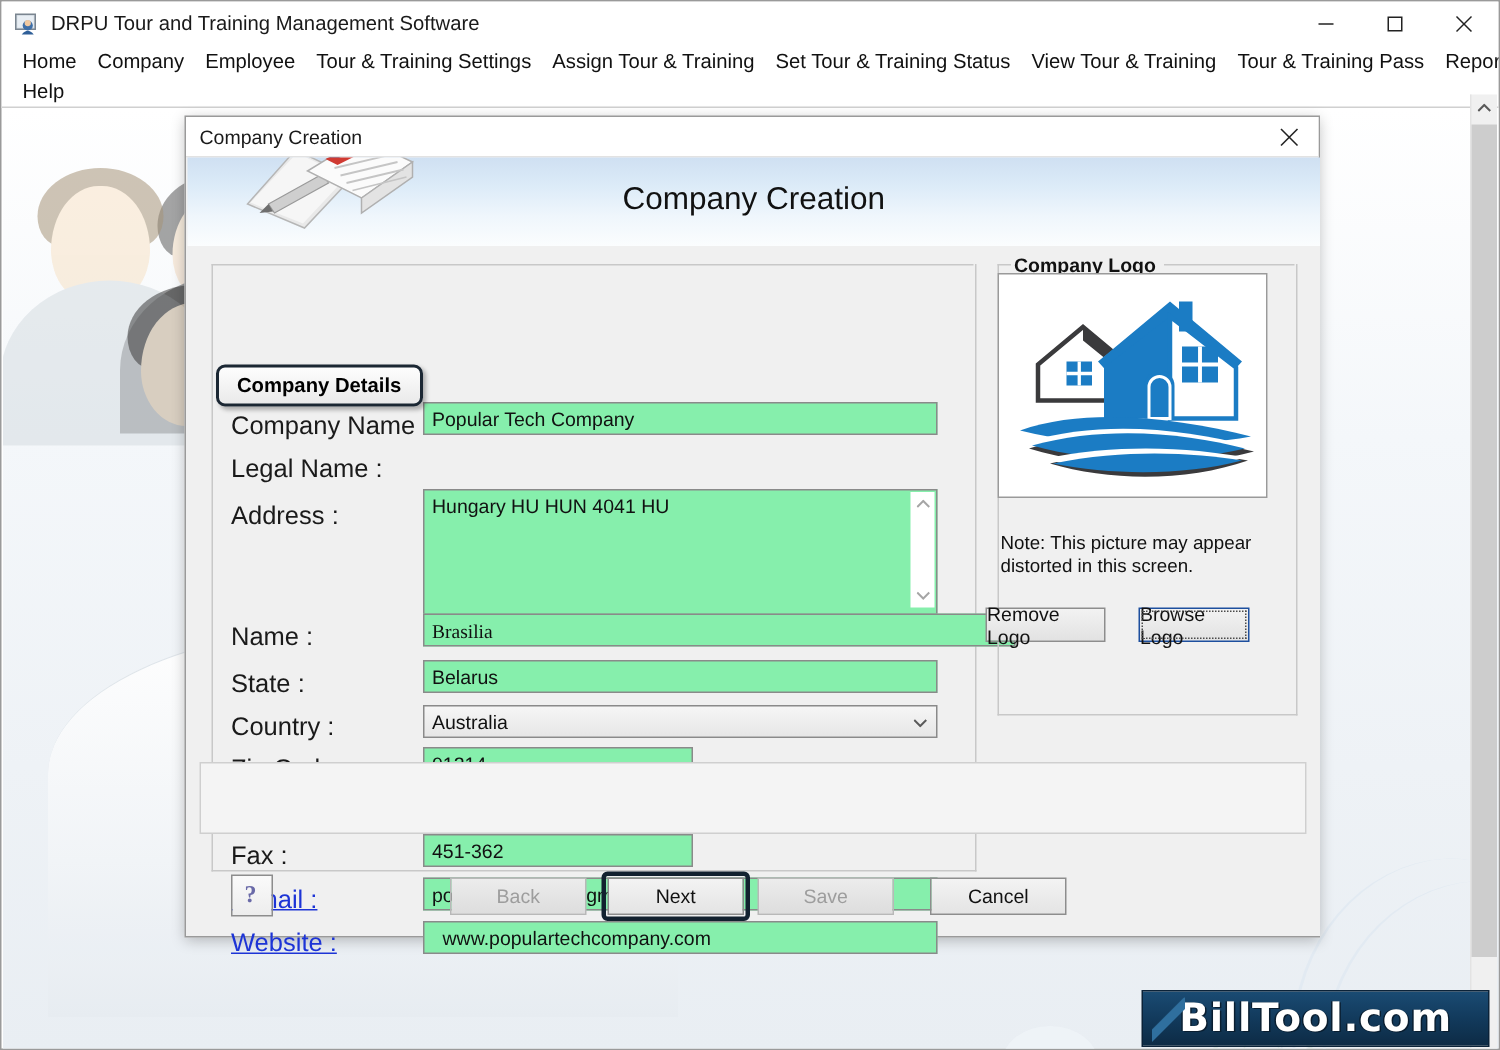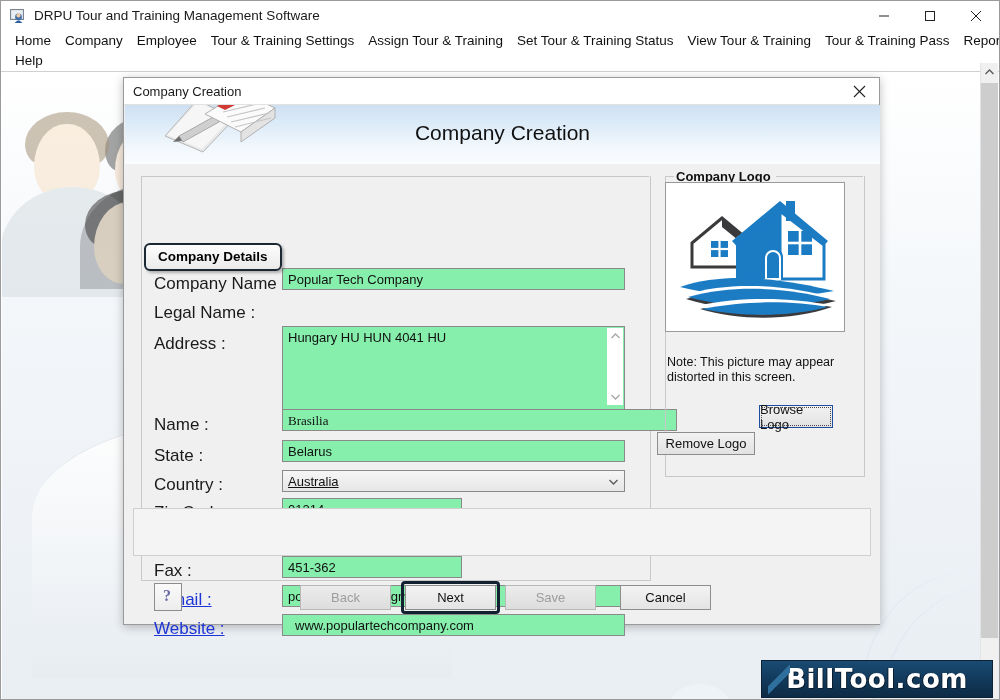--- a/index.html
+++ b/index.html
@@ -344,21 +344,21 @@
   }
   .logo-btn {
     position:absolute;
     height: 23px;
     background: linear-gradient(180deg,#f2f2f2,#e2e2e2);
     border: 1px solid #8d8d8d;
     box-sizing:border-box;
     display:flex; align-items:center; justify-content:center;
     font-size: 13px; color:#111;
   }
-  #btn-remove-logo { left: 656px; top: 404px; width: 98px; margin-top: 27px; }
+  #btn-remove-logo { left: 656px; top: 404px; width: 80px; }
   #btn-browse-logo {
     left: 758px; top: 404px; width: 74px;
     border: 1px solid #1d4f9e;
   }
   #btn-browse-logo .focus-ring {
     position:absolute; left:1px; top:1px; right:1px; bottom:1px;
     border: 1px dotted #4a4a4a;
   }
 
   
@@ -581,21 +581,21 @@
             <svg width="9" height="6" viewBox="0 0 9 6">
                 <path d="M0.5 1 L4.5 5 L8.5 1" fill="none" stroke="#a6a6a6" stroke-width="1.3"></path>
               </svg>
           </div>
         </div>
       </div>
 
       <div class="txt" style="left:157px; top:245px; width:395px;font-family:Liberation Serif, serif;">Brasilia</div>
       <div class="txt" style="left:157px; top:276px; width:343px;">Belarus</div>
 
-      <div class="combo" style="left:157px; top:306px; width:343px;text-decoration:underline;">
+      <div class="combo" style="left:157px; top:306px; width:343px;">
         <span>Australia</span>
         <span class="combo-arrow">
           <svg width="9" height="6" viewBox="0 0 9 6">
               <path d="M0.5 1 L4.5 5 L8.5 1" fill="none" stroke="#5a5a5a" stroke-width="1.3"></path>
             </svg>
         </span>
       </div>
 
       <div class="txt" style="left:157px; top:334px; width:180px;">01214</div>
       <div class="txt" style="left:157px; top:363px; width:180px;">(336)847-658xx</div>

